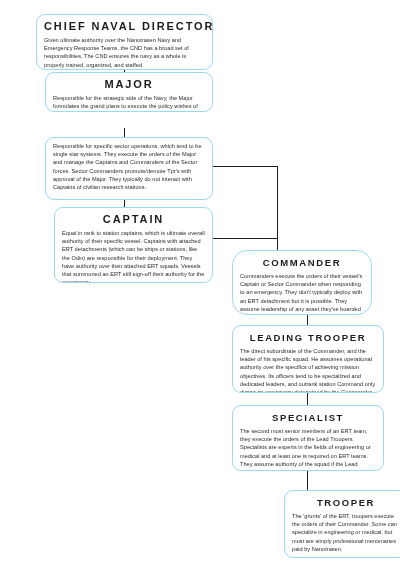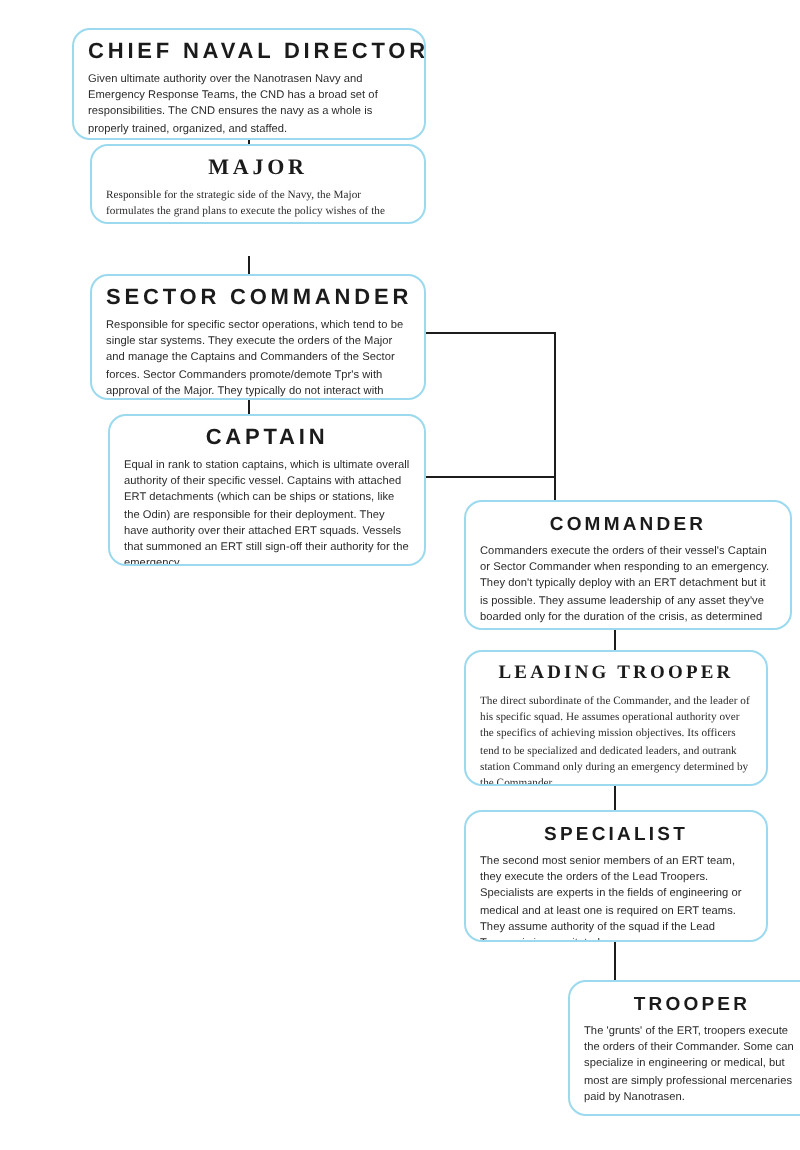--- a/index.html
+++ b/index.html
@@ -53,27 +53,27 @@
     display: block;
     font-size: 5.6px;
     line-height: 8.2px;
     color: #2b2b2b;
     text-align: left;
     letter-spacing: 0.02px;
   }
 
   
   #node-cnd        { left: 36px;  top: 14px;  width: 177px; height: 56px; }
-  #node-major      { left: 45px;  top: 72px;  width: 168px; height: 40px; font-family: Liberation Serif, serif; }
+  #node-major      { left: 45px;  top: 72px;  width: 168px; height: 40px; }
   #node-sector     { left: 45px;  top: 137px; width: 168px; height: 63px; }
   #node-captain    { left: 54px;  top: 207px; width: 159px; height: 76px; }
 
   
-  #node-commander  { left: 232px; top: 250px; width: 164px; height: 65px; }
-  #node-leading    { left: 232px; top: 325px; width: 152px; height: 68px; font-family: Liberation Serif, serif; }
+  #node-commander  { left: 232px; top: 250px; width: 140px; height: 65px; border-radius: 15px; }
+  #node-leading    { left: 232px; top: 325px; width: 152px; height: 68px; }
   #node-specialist { left: 232px; top: 405px; width: 152px; height: 66px; }
   #node-trooper    { left: 248px; top: 490px; width: 124px; height: 68px; margin-left: 36px; }
 </style>
 </head>
 <body>
 
 <div id="chart">
 
   <div class="line v" style="left:124px; top:69px;  height:5px;"></div>
   <div class="line v" style="left:124px; top:128px; height:11px;"></div>
@@ -91,21 +91,20 @@
     <span class="node-title big">Chief Naval Director</span>
     <span class="node-body">Given ultimate authority over the Nanotrasen Navy and Emergency Response Teams, the CND has a broad set of responsibilities. The CND ensures the navy as a whole is properly trained, organized, and staffed.</span>
   </div>
 
   <div class="node" id="node-major">
     <span class="node-title big">Major</span>
     <span class="node-body">Responsible for the strategic side of the Navy, the Major formulates the grand plans to execute the policy wishes of the CnD. They excersize operational authority over Sector Commanders, and are given power to promote and demote Sector Commanders with the approval of the CnD.</span>
   </div>
 
   <div class="node" id="node-sector">
-    <span class="node-title big">Sector Commander</span>
     <span class="node-body">Responsible for specific sector operations, which tend to be single star systems. They execute the orders of the Major and manage the Captains and Commanders of the Sector forces. Sector Commanders promote/demote Tpr's with approval of the Major. They typically do not interact with Captains of civilian research stations.</span>
   </div>
 
   <div class="node" id="node-captain">
     <span class="node-title big">Captain</span>
     <span class="node-body">Equal in rank to station captains, which is ultimate overall authority of their specific vessel. Captains with attached ERT detachments (which can be ships or stations, like the Odin) are responsible for their deployment. They have authority over their attached ERT squads. Vessels that summoned an ERT still sign-off their authority for the emergency.</span>
   </div>
 
   <div class="node" id="node-commander">
     <span class="node-title">Commander</span>

